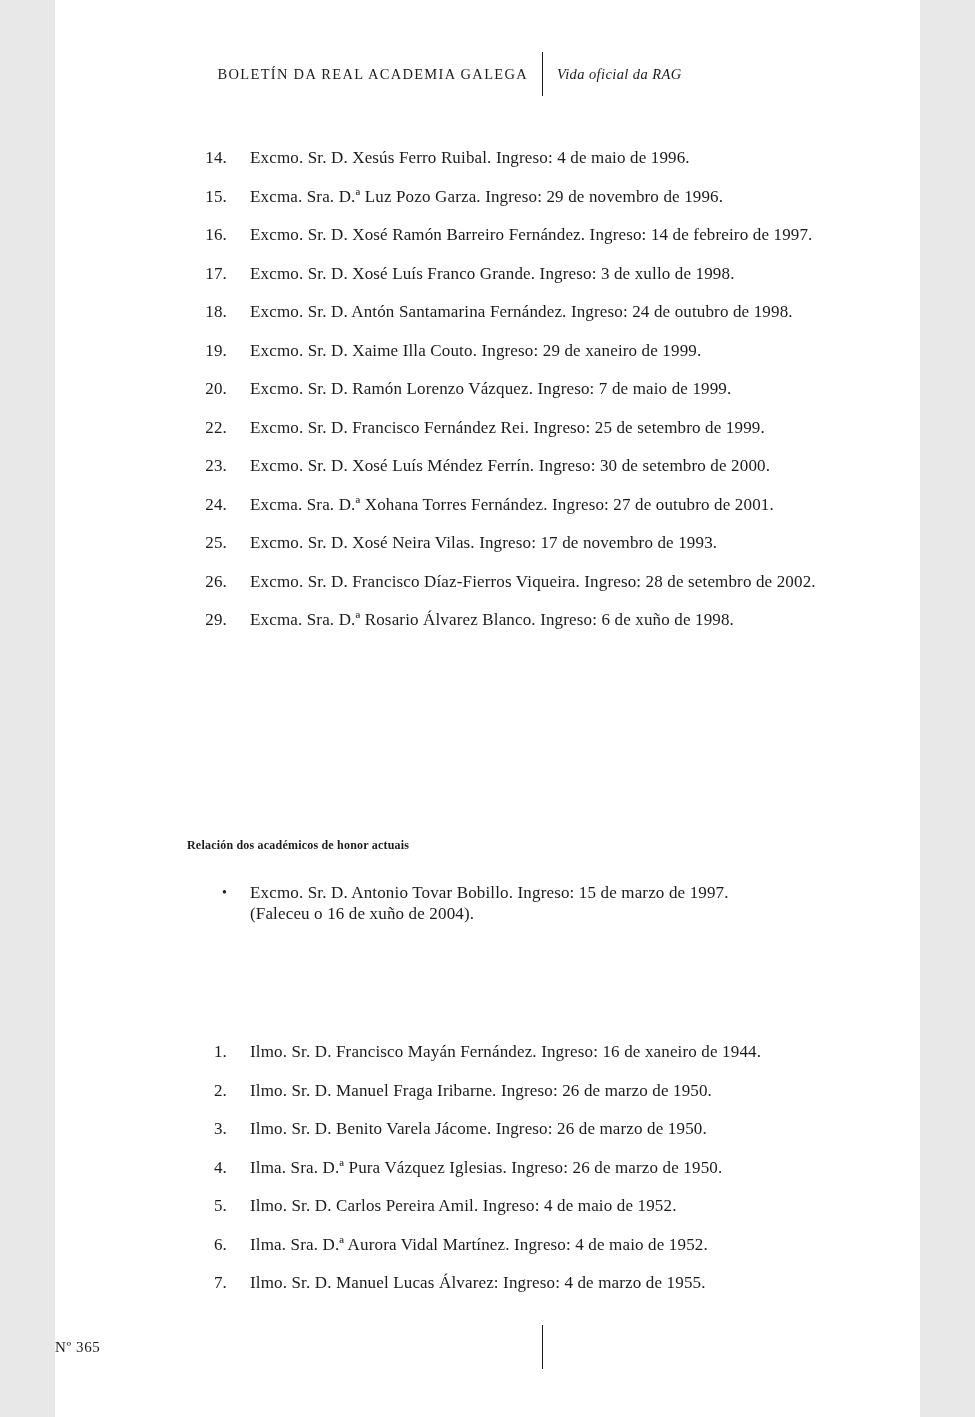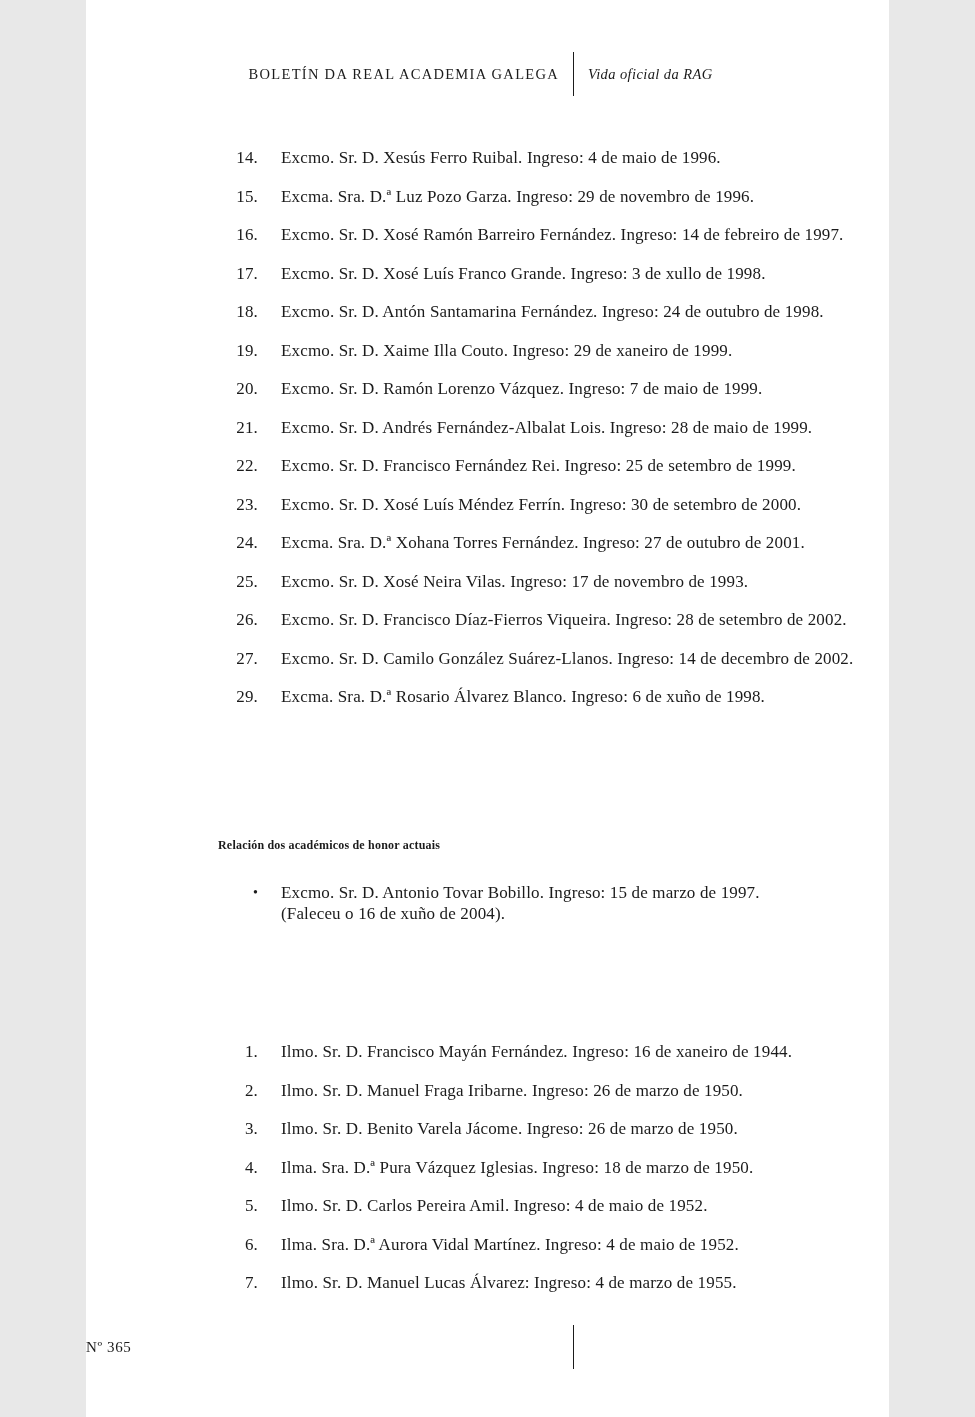--- a/index.html
+++ b/index.html
@@ -1,18 +1,18 @@
 <!DOCTYPE html>
 <html><head>
 <meta charset="utf-8">
 <style>
   html, body { margin: 0; padding: 0; background: #e8e8e8; }
   .page {
     position: relative;
-    width: 803px;
+    width: 865px;
     height: 1417px;
     margin: 0 auto;
     background: #ffffff;
     font-family: "Liberation Serif", serif;
     color: #1b1b1b;
     overflow: hidden;
   }
 
   
   .runhead {
@@ -158,24 +158,20 @@
       <li>
         <span class="num">19.</span>
         <span class="txt"><span>Excmo. Sr. D. Xaime Illa Couto. Ingreso: 29 de xaneiro de 1999.</span><span class="note"></span></span>
       </li>
 
       <li>
         <span class="num">20.</span>
         <span class="txt"><span>Excmo. Sr. D. Ramón Lorenzo Vázquez. Ingreso: 7 de maio de 1999.</span><span class="note"></span></span>
       </li>
 
-      <li>
-        <span class="num">21.</span>
-        <span class="txt"><span>Excmo. Sr. D. Andrés Fernández-Albalat Lois. Ingreso: 28 de maio de 1999.</span><span class="note"></span></span>
-      </li>
 
       <li>
         <span class="num">22.</span>
         <span class="txt"><span>Excmo. Sr. D. Francisco Fernández Rei. Ingreso: 25 de setembro de 1999.</span><span class="note"></span></span>
       </li>
 
       <li>
         <span class="num">23.</span>
         <span class="txt"><span>Excmo. Sr. D. Xosé Luís Méndez Ferrín. Ingreso: 30 de setembro de 2000.</span><span class="note"></span></span>
       </li>
@@ -188,24 +184,20 @@
       <li>
         <span class="num">25.</span>
         <span class="txt"><span>Excmo. Sr. D. Xosé Neira Vilas. Ingreso: 17 de novembro de 1993.</span><span class="note"></span></span>
       </li>
 
       <li>
         <span class="num">26.</span>
         <span class="txt"><span>Excmo. Sr. D. Francisco Díaz-Fierros Viqueira. Ingreso: 28 de setembro de 2002.</span><span class="note"></span></span>
       </li>
 
-      <li>
-        <span class="num">27.</span>
-        <span class="txt"><span>Excmo. Sr. D. Camilo González Suárez-Llanos. Ingreso: 14 de decembro de 2002.</span><span class="note"></span></span>
-      </li>
 
 
       <li>
         <span class="num">29.</span>
         <span class="txt"><span>Excma. Sra. D.ª Rosario Álvarez Blanco. Ingreso: 6 de xuño de 1998.</span><span class="note"></span></span>
       </li>
     </ol>
 
   <h2 class="sec-heading" id="heading-honor">Relación dos académicos de honor actuais</h2>
 
@@ -230,21 +222,21 @@
         <span class="txt"><span>Ilmo. Sr. D. Manuel Fraga Iribarne. Ingreso: 26 de marzo de 1950.</span><span class="note"></span></span>
       </li>
 
       <li>
         <span class="num">3.</span>
         <span class="txt"><span>Ilmo. Sr. D. Benito Varela Jácome. Ingreso: 26 de marzo de 1950.</span><span class="note"></span></span>
       </li>
 
       <li>
         <span class="num">4.</span>
-        <span class="txt"><span>Ilma. Sra. D.ª Pura Vázquez Iglesias. Ingreso: 18 de marzo de 1950.</span><span class="note"></span></span>
+        <span class="txt"><span>Ilma. Sra. D.ª Pura Vázquez Iglesias. Ingreso: 26 de marzo de 1950.</span><span class="note"></span></span>
       </li>
 
       <li>
         <span class="num">5.</span>
         <span class="txt"><span>Ilmo. Sr. D. Carlos Pereira Amil. Ingreso: 4 de maio de 1952.</span><span class="note"></span></span>
       </li>
 
       <li>
         <span class="num">6.</span>
         <span class="txt"><span>Ilma. Sra. D.ª Aurora Vidal Martínez. Ingreso: 4 de maio de 1952.</span><span class="note"></span></span>

